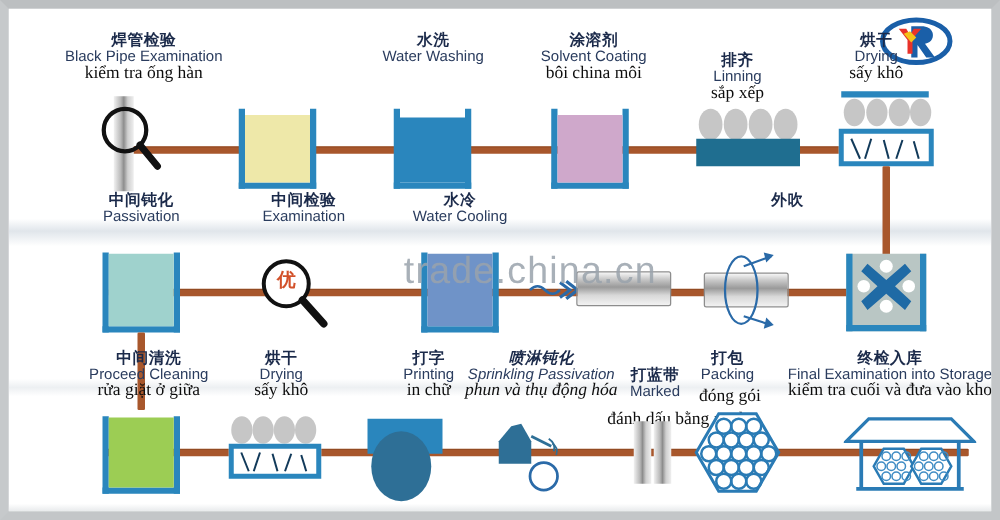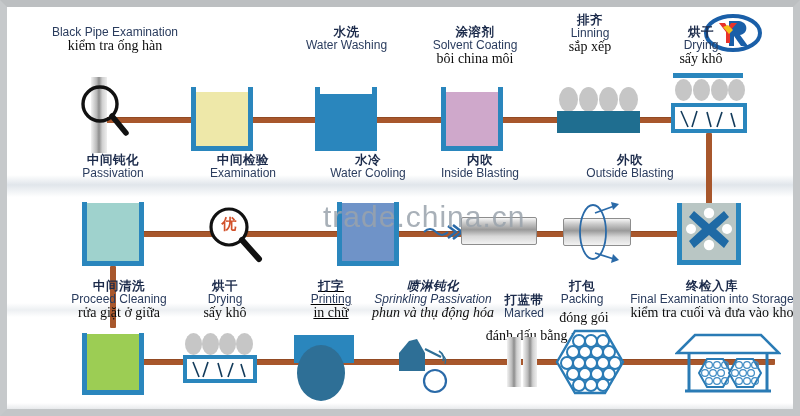--- a/index.html
+++ b/index.html
@@ -68,20 +68,21 @@
         <ellipse cx="30" cy="20" rx="27" ry="17" fill="none" stroke="#1a5fa8" stroke-width="4"></ellipse>
         <path d="M26 8 L26 33 L31 33 L31 23 L38 33 L45 33 L37 22 C43 21 44 16 43 13 C42 10 39 8 34 8 Z" fill="#1a5fa8"></path>
         <path d="M16 10 L23 19 L23 30 L27 30 L27 18 L34 10 L28 10 L25 15 L22 10 Z" fill="#e8322a"></path>
         <path d="M20 14 L26 21 L30 17 L25 12 Z" fill="#f4c21a"></path>
       </svg>
     </div>
 
     <div class="line" style="left:86px;top:110px;width:620px;"></div>
 
     <div class="lbl" style="left:18px;top:18px;width:180px;">
+      <div class="cn">焊管检验</div>
       <div class="en">Black Pipe Examination</div>
       <div class="vn">kiểm tra ống hàn</div>
     </div>
     <div>
       <div class="pipeV" style="left:84px;top:70px;width:16px;height:76px;"></div>
       <svg style="position:absolute;left:72px;top:76px;" width="52" height="56" viewBox="0 0 52 56">
         <circle cx="21" cy="21" r="17" fill="none" stroke="#111" stroke-width="3.4"></circle>
         <line x1="33" y1="33" x2="47" y2="50" stroke="#111" stroke-width="5.5" stroke-linecap="round"></line>
       </svg>
     </div>
@@ -100,21 +101,21 @@
 
     <div class="lbl" style="left:398px;top:18px;width:140px;">
       <div class="cn">涂溶剂</div>
       <div class="en">Solvent Coating</div>
       <div class="vn">bôi china môi</div>
     </div>
     <div class="tank" style="left:434px;top:80px;width:62px;height:64px;">
       <div class="liq" style="height:54px;background:#cfa8cb;"></div>
     </div>
 
-    <div class="lbl" style="left:528px;top:6px;width:110px;">
+    <div class="lbl" style="left:528px;top:34px;width:110px;">
       <div class="cn">排齐</div>
       <div class="en">Linning</div>
       <div class="vn">sắp xếp</div>
     </div>
     <div>
       <div class="oval" style="left:552px;top:80px;width:19px;height:25px;"></div>
       <div class="oval" style="left:572px;top:80px;width:19px;height:25px;"></div>
       <div class="oval" style="left:592px;top:80px;width:19px;height:25px;"></div>
       <div class="oval" style="left:612px;top:80px;width:19px;height:25px;"></div>
       <div class="platform" style="left:550px;top:104px;width:83px;height:22px;"></div>
@@ -169,36 +170,31 @@
     </div>
 
     <div class="lbl" style="left:300px;top:146px;width:122px;">
       <div class="cn">水冷</div>
       <div class="en">Water Cooling</div>
     </div>
     <div class="tank" style="left:330px;top:195px;width:62px;height:64px;">
       <div class="liq" style="height:58px;background:#6f93c8;"></div>
     </div>
 
-    <div class="lbl" style="left:412px;top:146px;width:122px;">
-      <div class="cn">内吹</div>
-      <div class="en">Inside Blasting</div>
-    </div>
     <div>
       <svg style="position:absolute;left:415px;top:212px;" width="50" height="24" viewBox="0 0 50 24">
         <path d="M2 13 q6 -6 12 0 q6 6 12 0" fill="none" stroke="#2a6aa8" stroke-width="2"></path>
         <path d="M26 7 L34 13 L26 19" fill="none" stroke="#2a6aa8" stroke-width="2.4"></path>
         <path d="M31 6 L40 13 L31 20" fill="none" stroke="#2a6aa8" stroke-width="2.6"></path>
       </svg>
       <div class="hpipe" style="left:454px;top:210px;width:74px;height:26px;"></div>
     </div>
 
     <div class="lbl" style="left:560px;top:146px;width:126px;">
       <div class="cn">外吹</div>
-      <div class="en">Outside Blasting</div>
     </div>
     <div>
       <div class="hpipe" style="left:556px;top:211px;width:66px;height:26px;"></div>
       <svg style="position:absolute;left:548px;top:192px;" width="100" height="66" viewBox="0 0 100 66">
         <ellipse cx="38" cy="33" rx="13" ry="27" fill="none" stroke="#2a6aa8" stroke-width="1.8"></ellipse>
         <path d="M40 14 L62 6" fill="none" stroke="#2a6aa8" stroke-width="1.8"></path>
         <path d="M56 3 L64 5 L58 11" fill="#2a6aa8"></path>
         <path d="M40 54 L62 61" fill="none" stroke="#2a6aa8" stroke-width="1.8"></path>
         <path d="M56 64 L64 61 L58 55" fill="#2a6aa8"></path>
       </svg>
@@ -239,21 +235,21 @@
         <svg width="66" height="20" viewBox="0 0 66 20" style="display:block;margin:1px auto;">
           <line x1="6" y1="2" x2="12" y2="17" stroke="#123a5a" stroke-width="1.6"></line>
           <line x1="21" y1="2" x2="16" y2="17" stroke="#123a5a" stroke-width="1.6"></line>
           <line x1="31" y1="3" x2="35" y2="17" stroke="#123a5a" stroke-width="1.6"></line>
           <line x1="46" y1="3" x2="41" y2="17" stroke="#123a5a" stroke-width="1.6"></line>
           <line x1="54" y1="4" x2="58" y2="17" stroke="#123a5a" stroke-width="1.6"></line>
         </svg>
       </div>
     </div>
 
-    <div class="lbl" style="left:284px;top:272px;width:80px;text-decoration:underline;">
+    <div class="lbl" style="left:296px;top:272px;width:80px;">
       <div class="cn">打字</div>
       <div class="en">Printing</div>
       <div class="vn">in chữ</div>
     </div>
     <div>
       <div style="position:absolute;left:287px;top:328px;width:60px;height:28px;background:#2a86bd;"></div>
       <div style="position:absolute;left:290px;top:338px;width:48px;height:56px;background:#2e6f96;border-radius:50%;"></div>
     </div>
 
     <div class="lbl" style="left:356px;top:272px;width:140px;font-style:italic;">

